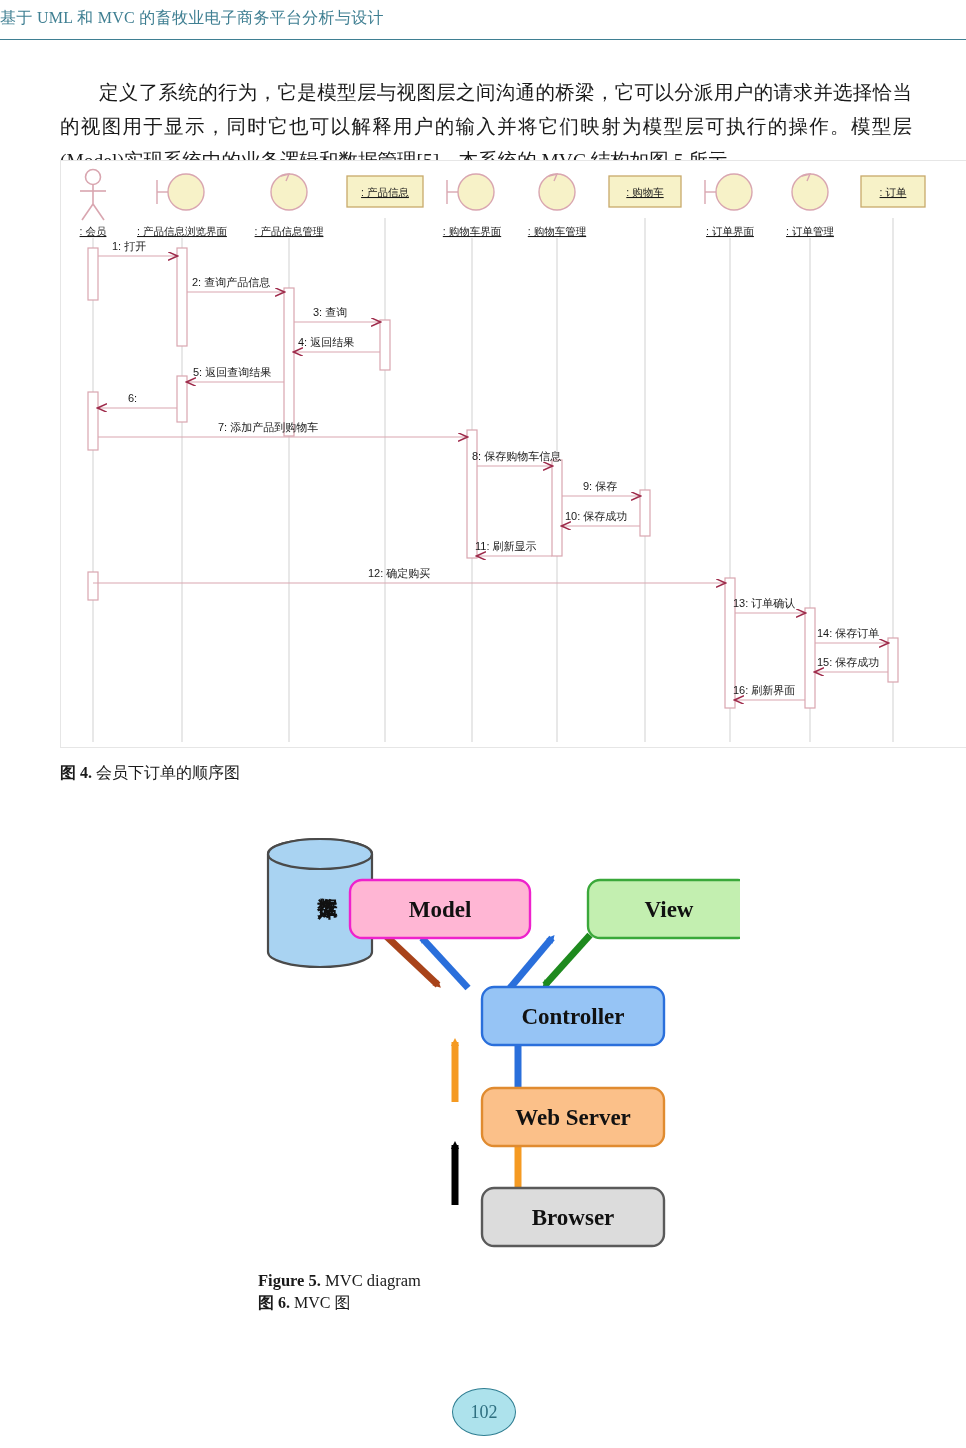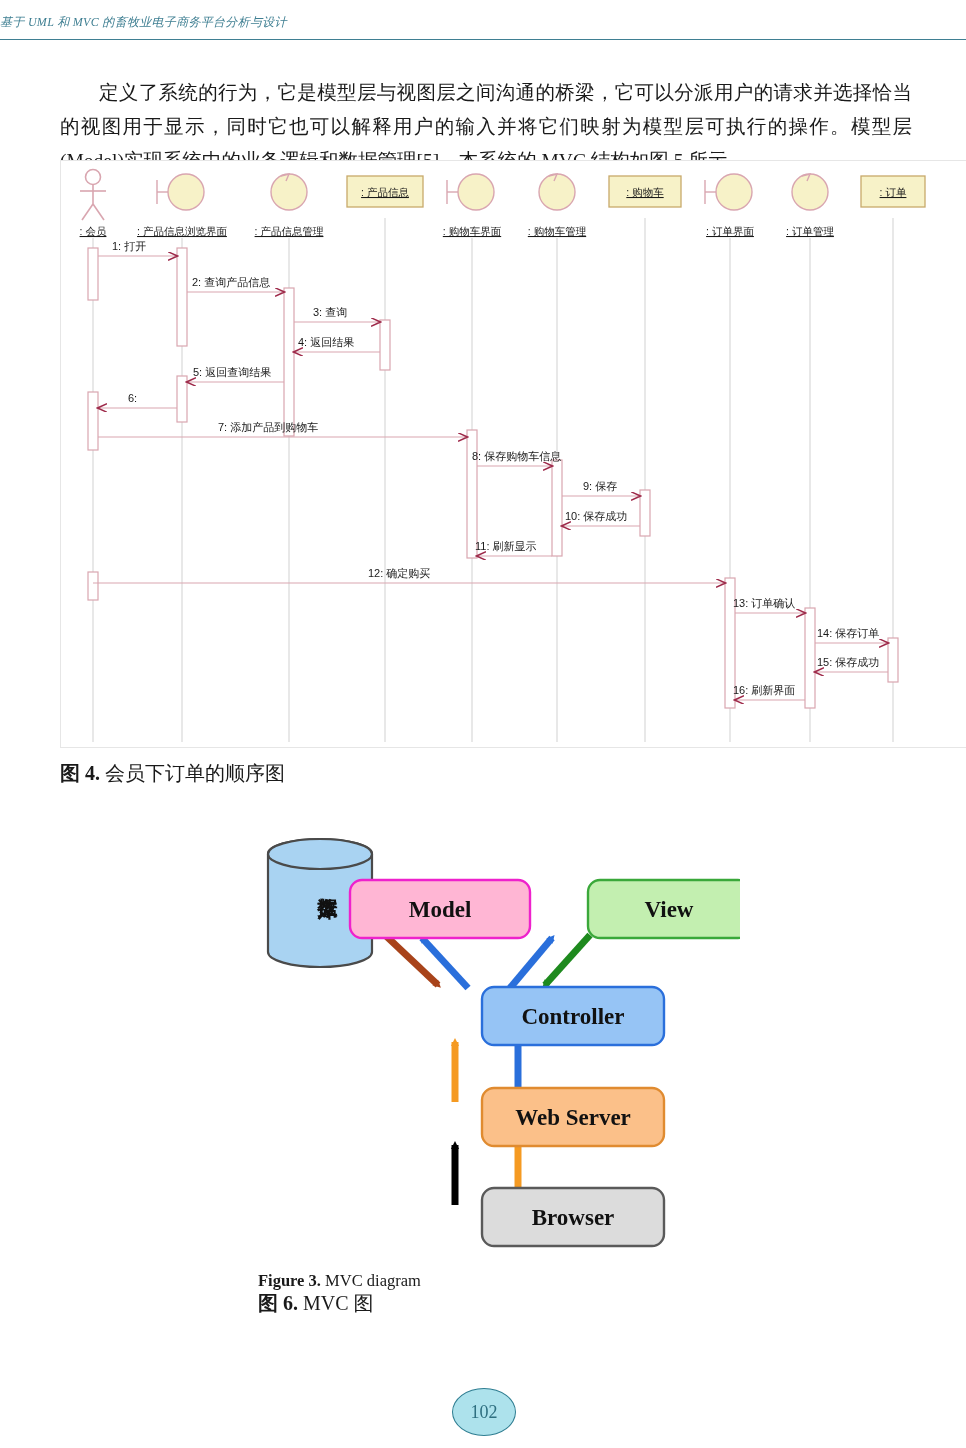--- a/index.html
+++ b/index.html
@@ -5,42 +5,42 @@
   html,body{margin:0;padding:0;background:#fff;}
   body{
     width:966px;height:1448px;position:relative;overflow:hidden;
     font-family:"Liberation Serif","DejaVu Serif",serif;color:#1a1a1a;
   }
   
   #running-head{
     position:absolute;left:0;top:8px;width:966px;height:42px;
   }
   #running-head .rh-text{
-    position:absolute;left:0;top:6px;
-    font-size:12px;color:#3f7f92;letter-spacing:.3px;white-space:nowrap;font-style:italic;
+    position:absolute;left:0;top:0;
+    font-size:16px;color:#3f7f92;letter-spacing:.3px;white-space:nowrap;
   }
   #running-head .rh-rule{
     position:absolute;left:0;top:31px;width:966px;height:0;
     border-top:1.6px solid #3f7f92;
   }
   
   #body-paragraph{
     position:absolute;left:60px;top:56px;width:852px;
     font-size:19.5px;line-height:34px;text-align:justify;text-justify:inter-ideograph;
     text-indent:2em;
   }
   
   #sequence-figure{
     position:absolute;left:60px;top:160px;width:910px;height:588px;
   }
   #sequence-figure svg{display:block;}
   
   .caption{position:absolute;font-size:16.5px;line-height:22px;}
   .caption .cap-en{display:block;}
-  .caption .cap-zh{display:block;font-size:20px;}
+  .caption .cap-zh{display:block;font-size:16px;}
   .caption b{font-weight:bold;}
   #caption-fig4{left:60px;top:762px;}
   #caption-fig5{left:258px;top:1270px;}
   
   #mvc-figure{position:absolute;left:240px;top:830px;width:500px;height:430px;text-decoration:underline;}
   #mvc-figure svg{display:block;}
   
   #page-number{
     position:absolute;left:452px;top:1388px;width:62px;height:46px;
     border:1.6px solid #2e7d91;border-radius:50%;
@@ -277,20 +277,20 @@
 
     <g>
       <rect x="242" y="358" width="182" height="58" rx="12" ry="12" fill="#dcdcdc" stroke="#5a5a5a" stroke-width="2.4"></rect>
       <text x="333" y="395" text-anchor="middle" font-family="'Liberation Serif',serif" font-size="23" font-weight="bold" fill="#111">Browser</text>
     </g>
   </svg>
 </div>
 
 <div class="caption" id="caption-fig5">
   <span class="cap-en">
-    <b>Figure 3.</b><span> MVC diagram</span>
+    <b>Figure 5.</b><span> MVC diagram</span>
   </span>
   <span class="cap-zh">
     <b>图 6.</b><span> MVC 图</span>
   </span>
 </div>
 
 <div id="page-number">102</div>
 
 </body></html>

